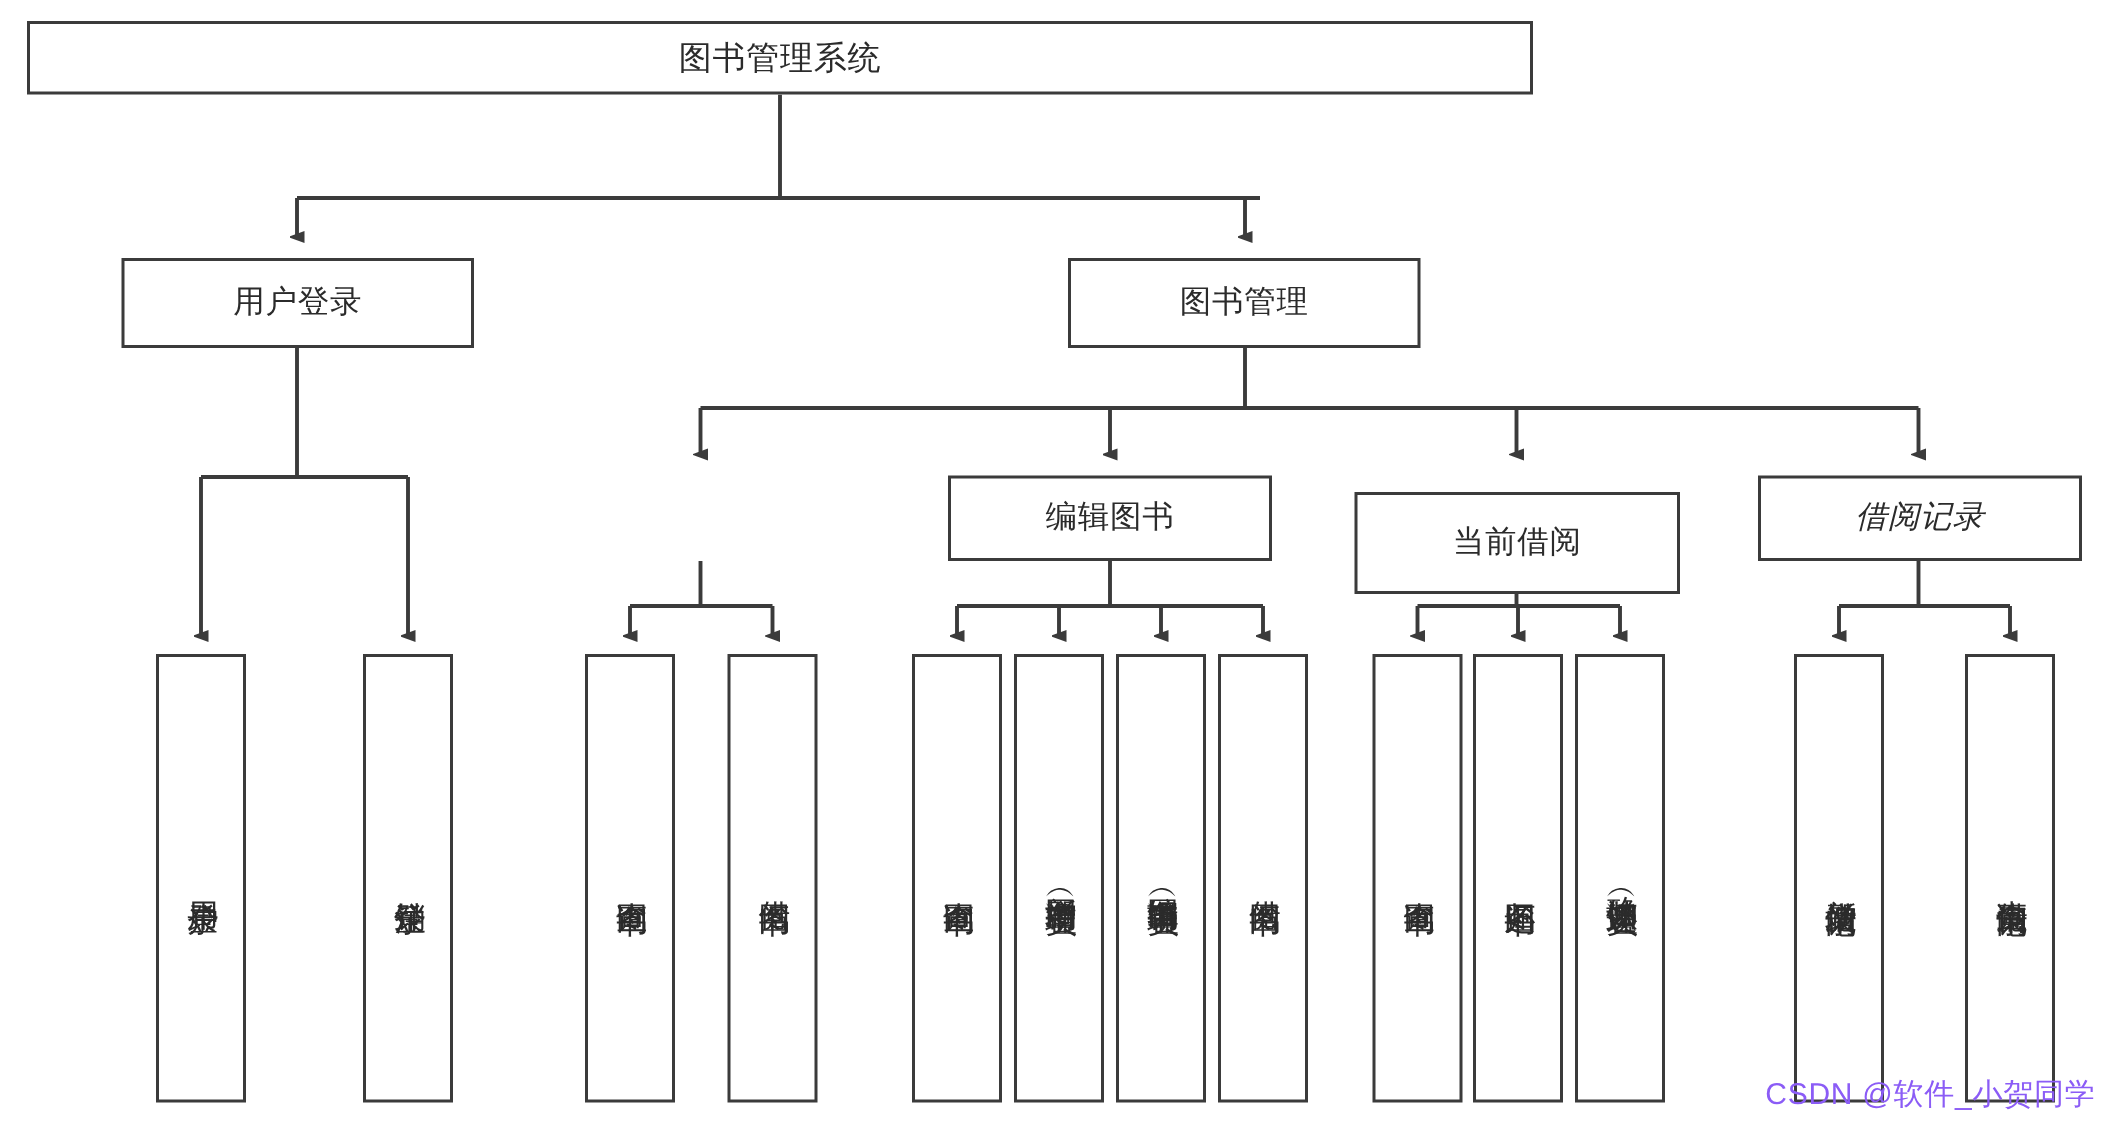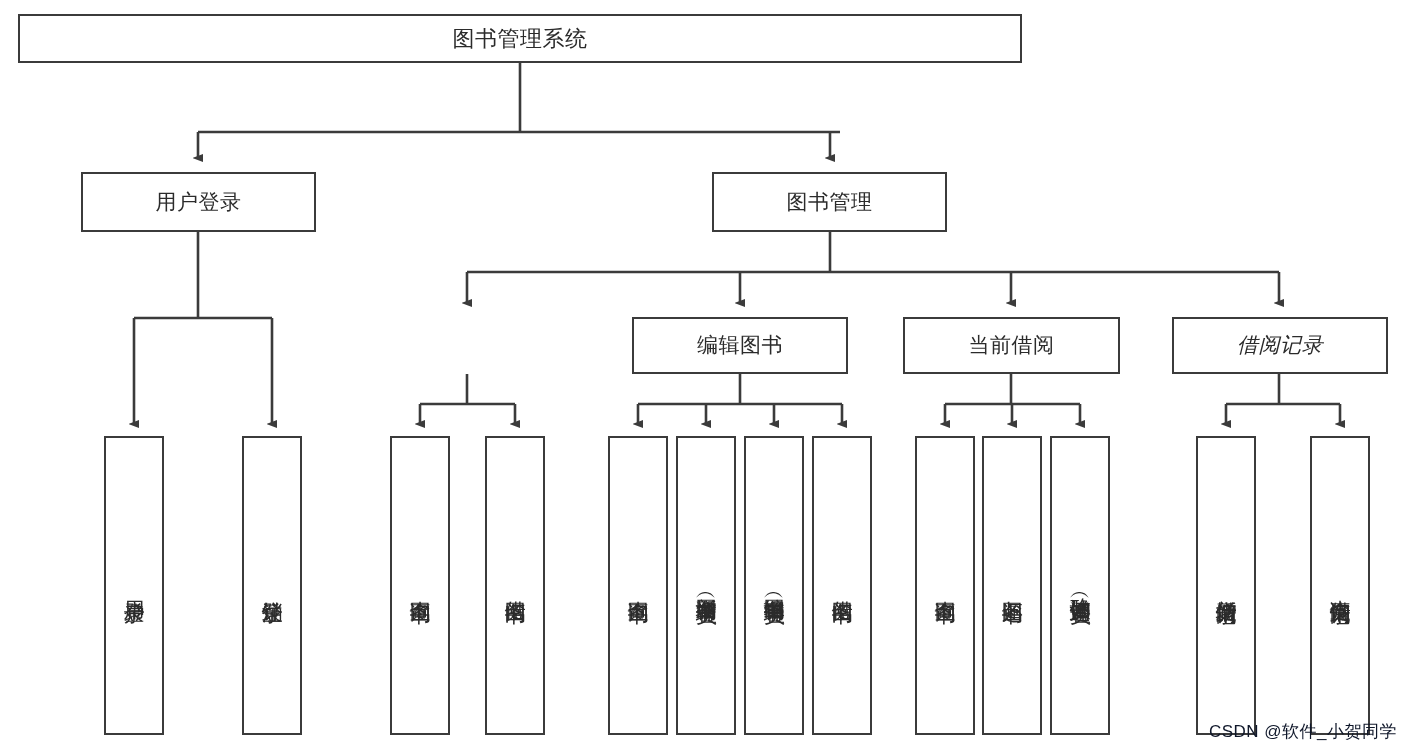--- a/index.html
+++ b/index.html
@@ -52,22 +52,22 @@
     font-size: 21px;
     line-height: 1.08;
     letter-spacing: 1px;
     max-height: 100%;
   }
   .node.root .label { font-size: 22px; }
   .watermark {
     position: absolute;
     right: 8px;
     bottom: 4px;
-    font-size: 17px;
-    color: #0f172a;
+    font-size: 20px;
+    color: #8b5cf6;
     white-space: nowrap;
     letter-spacing: 0.5px;
   }
 </style>
 </head>
 <body>
 
 <div id="canvas">
 
   <svg class="wires" viewBox="0 0 1405 747" xmlns="http://www.w3.org/2000/svg">
@@ -127,21 +127,21 @@
   <div class="node h" style="left:81px; top:172px; width:235px; height:60px;">
     <span class="label">用户登录</span>
   </div>
   <div class="node h" style="left:712px; top:172px; width:235px; height:60px;">
     <span class="label">图书管理</span>
   </div>
 
   <div class="node h" style="left:632px; top:317px; width:216px; height:57px;">
     <span class="label">编辑图书</span>
   </div>
-  <div class="node h" style="left:903px; top:317px; width:217px; height:57px;">
+  <div class="node h" style="left:903px; top:328px; width:217px; height:68px;">
     <span class="label">当前借阅</span>
   </div>
   <div class="node h" style="left:1172px; top:317px; width:216px; height:57px;font-style:italic;">
     <span class="label">借阅记录</span>
   </div>
 
   <div class="node v" style="left:104px; top:436px; width:60px; height:299px;">
     <span class="label">用户登录</span>
   </div>
   <div class="node v" style="left:242px; top:436px; width:60px; height:299px;">

